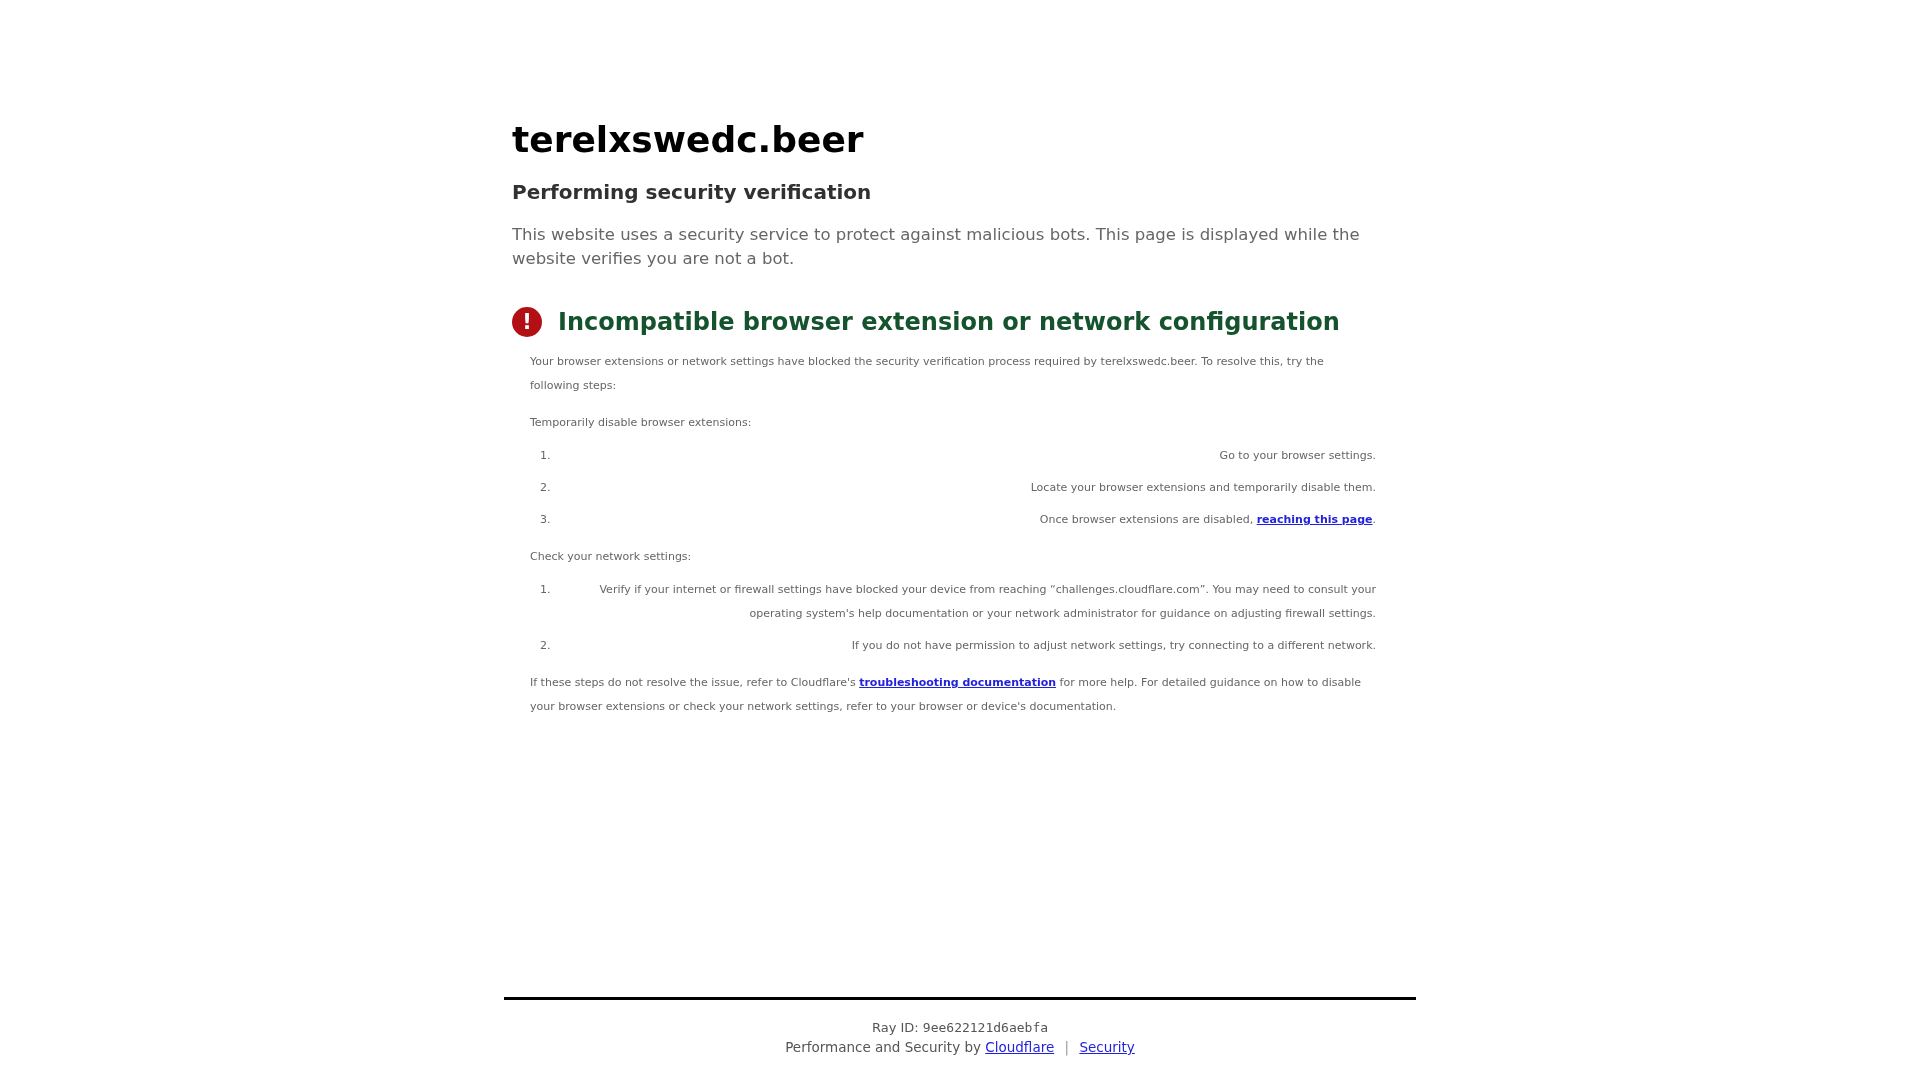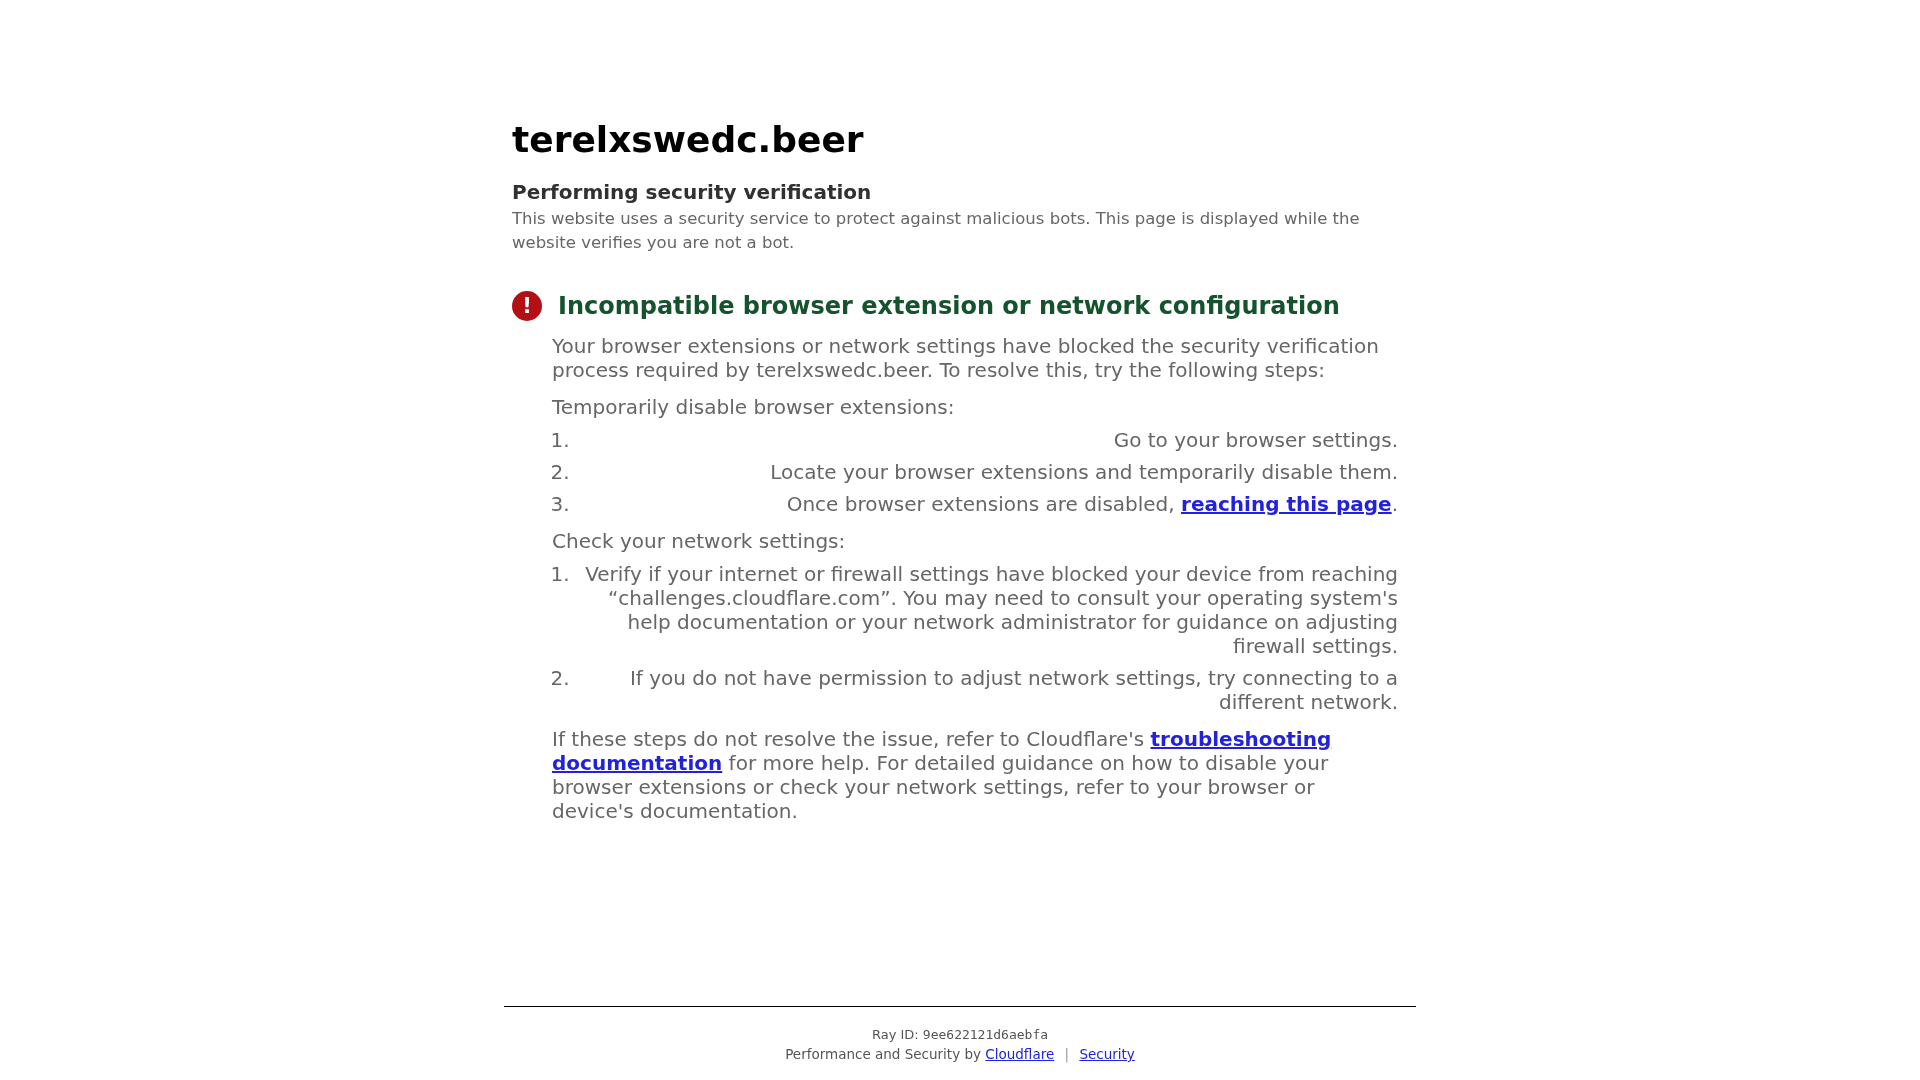--- a/index.html
+++ b/index.html
@@ -30,20 +30,21 @@
     font-weight: bold;
     color: #313131;
     line-height: 30px;
     margin-bottom: 0;
   }
   .intro {
     font-size: 16.5px;
     color: #666666;
     line-height: 24px;
     max-width: 892px;
+    margin-top: 16px;
   }
 
   .error-section { margin-top: 36px; }
   .error-header {
     display: flex;
     align-items: center;
   }
   .error-icon {
     flex: 0 0 auto;
     width: 30px; height: 30px;
@@ -56,23 +57,23 @@
     text-align: center;
     margin-right: 16px;
   }
   .error-heading {
     font-size: 24px;
     font-weight: bold;
     color: #14532d;
     line-height: 30px;
   }
   .error-body {
-    margin-left: 40px;
+    margin-left: 18px;
     max-width: 846px;
-    font-size: 20px;
+    font-size: 11px;
     color: #666666;
     line-height: 24px;
   }
   .error-body p { margin-top: 13px; }
   .error-body ol {
     margin-top: 9px;
     padding-left: 24px;
     text-align: right;
   }
   .error-body li {
@@ -83,23 +84,23 @@
   a.inline-link {
     color: #2222dd;
     font-weight: bold;
     text-decoration: underline;
   }
 
   .footer {
     flex: 0 0 auto;
     width: 912px;
     margin: 0 auto;
-    border-top: 1px solid #000000;
+    border-top: 3px solid #000000;
     text-align: center;
-    padding: 19px 0 17px 0;
+    padding: 19px 0 24px 0;
   }
   .ray-line {
     font-size: 13px;
     color: #555555;
     line-height: 18px;
   }
   .ray-value { font-family: "DejaVu Sans Mono", "Liberation Mono", monospace; }
   .perf-line {
     font-size: 13.5px;
     color: #555555;

